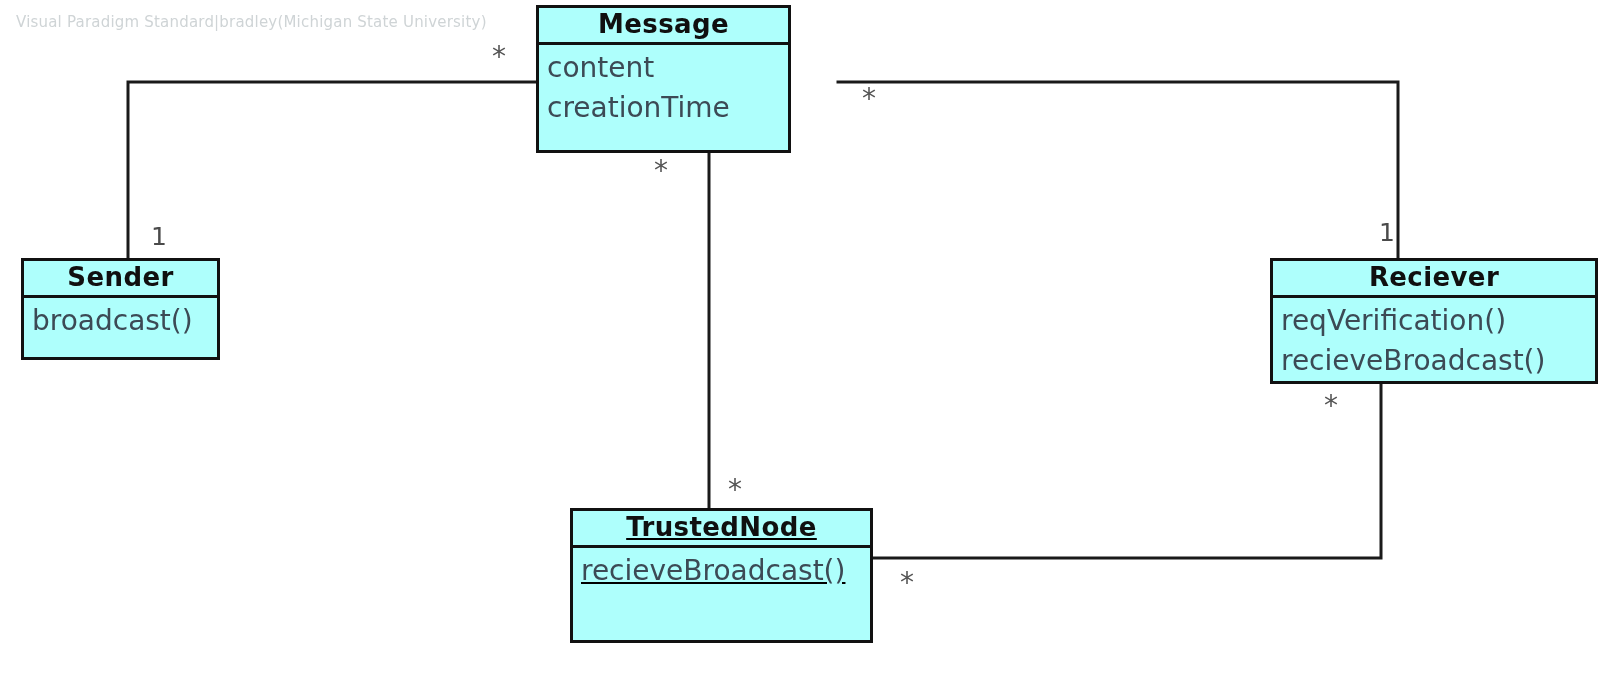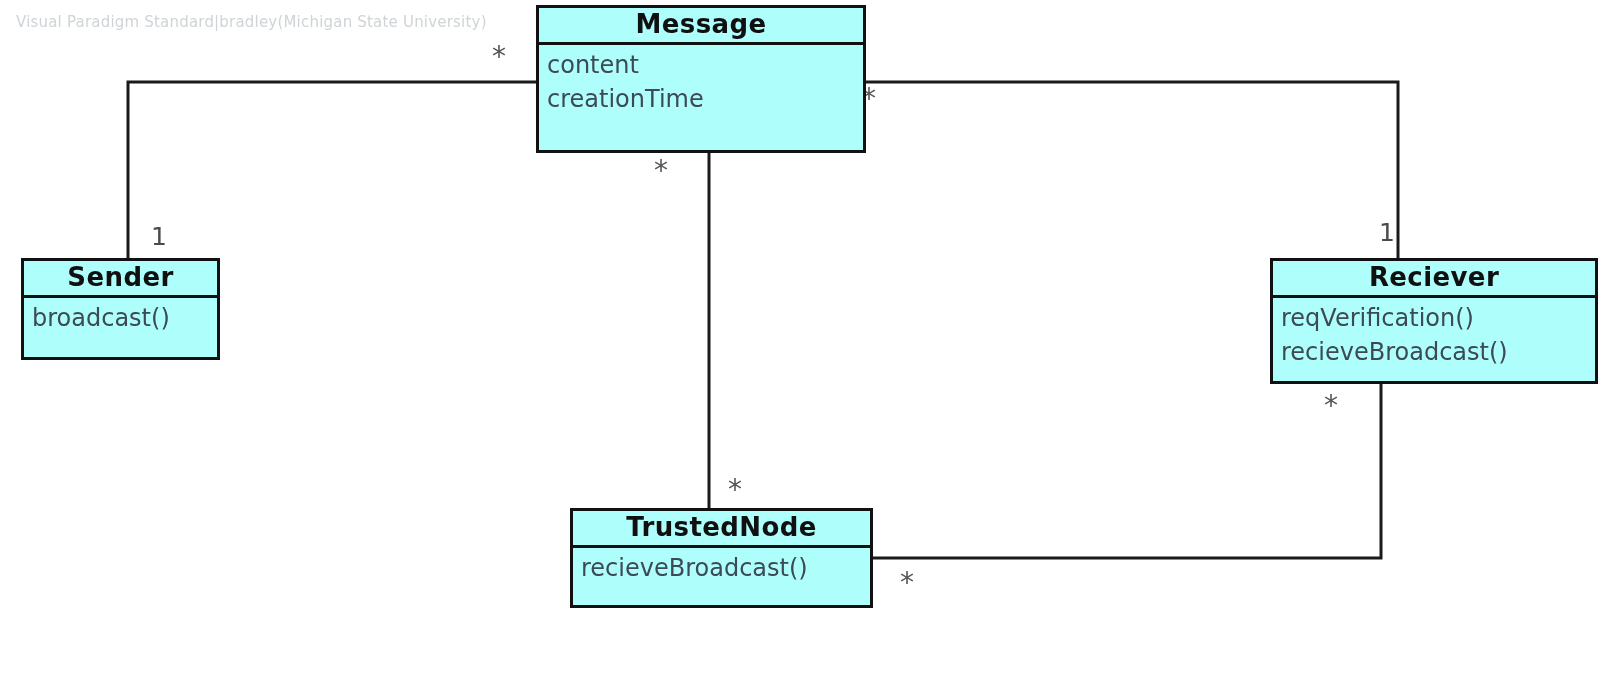--- a/index.html
+++ b/index.html
@@ -81,31 +81,31 @@
     border-bottom: 3px solid #111111;
     padding: 1px 4px 3px 4px;
     letter-spacing: 0.4px;
     white-space: nowrap;
   }
   .uml-members {
     box-sizing: border-box;
     padding: 3px 0 0 8px;
   }
   .uml-member {
-    font-size: 24px;
+    font-size: 28px;
     color: #3c4a55;
     line-height: 1.43;
     white-space: nowrap;
   }
 
   
-  #class-message     { left: 522px;  top: 5px;   width: 330px; height: 148px; }
+  #class-message     { left: 522px;  top: 5px;   width: 255px; height: 148px; }
   #class-sender      { left: 7px;    top: 258px; width: 199px; height: 102px; }
   #class-reciever    { left: 1256px; top: 258px; width: 328px; height: 126px; }
-  #class-trustednode { left: 556px;  top: 508px; width: 303px; height: 100px; }
+  #class-trustednode { left: 556px;  top: 508px; width: 303px; height: 135px; text-decoration: underline; }
 </style>
 </head>
 <body>
 
 <div id="canvas">
 
   <div class="watermark">Visual Paradigm Standard|bradley(Michigan State University)</div>
 
   <svg class="edge-svg" viewBox="0 0 1621 677" xmlns="http://www.w3.org/2000/svg">
 

